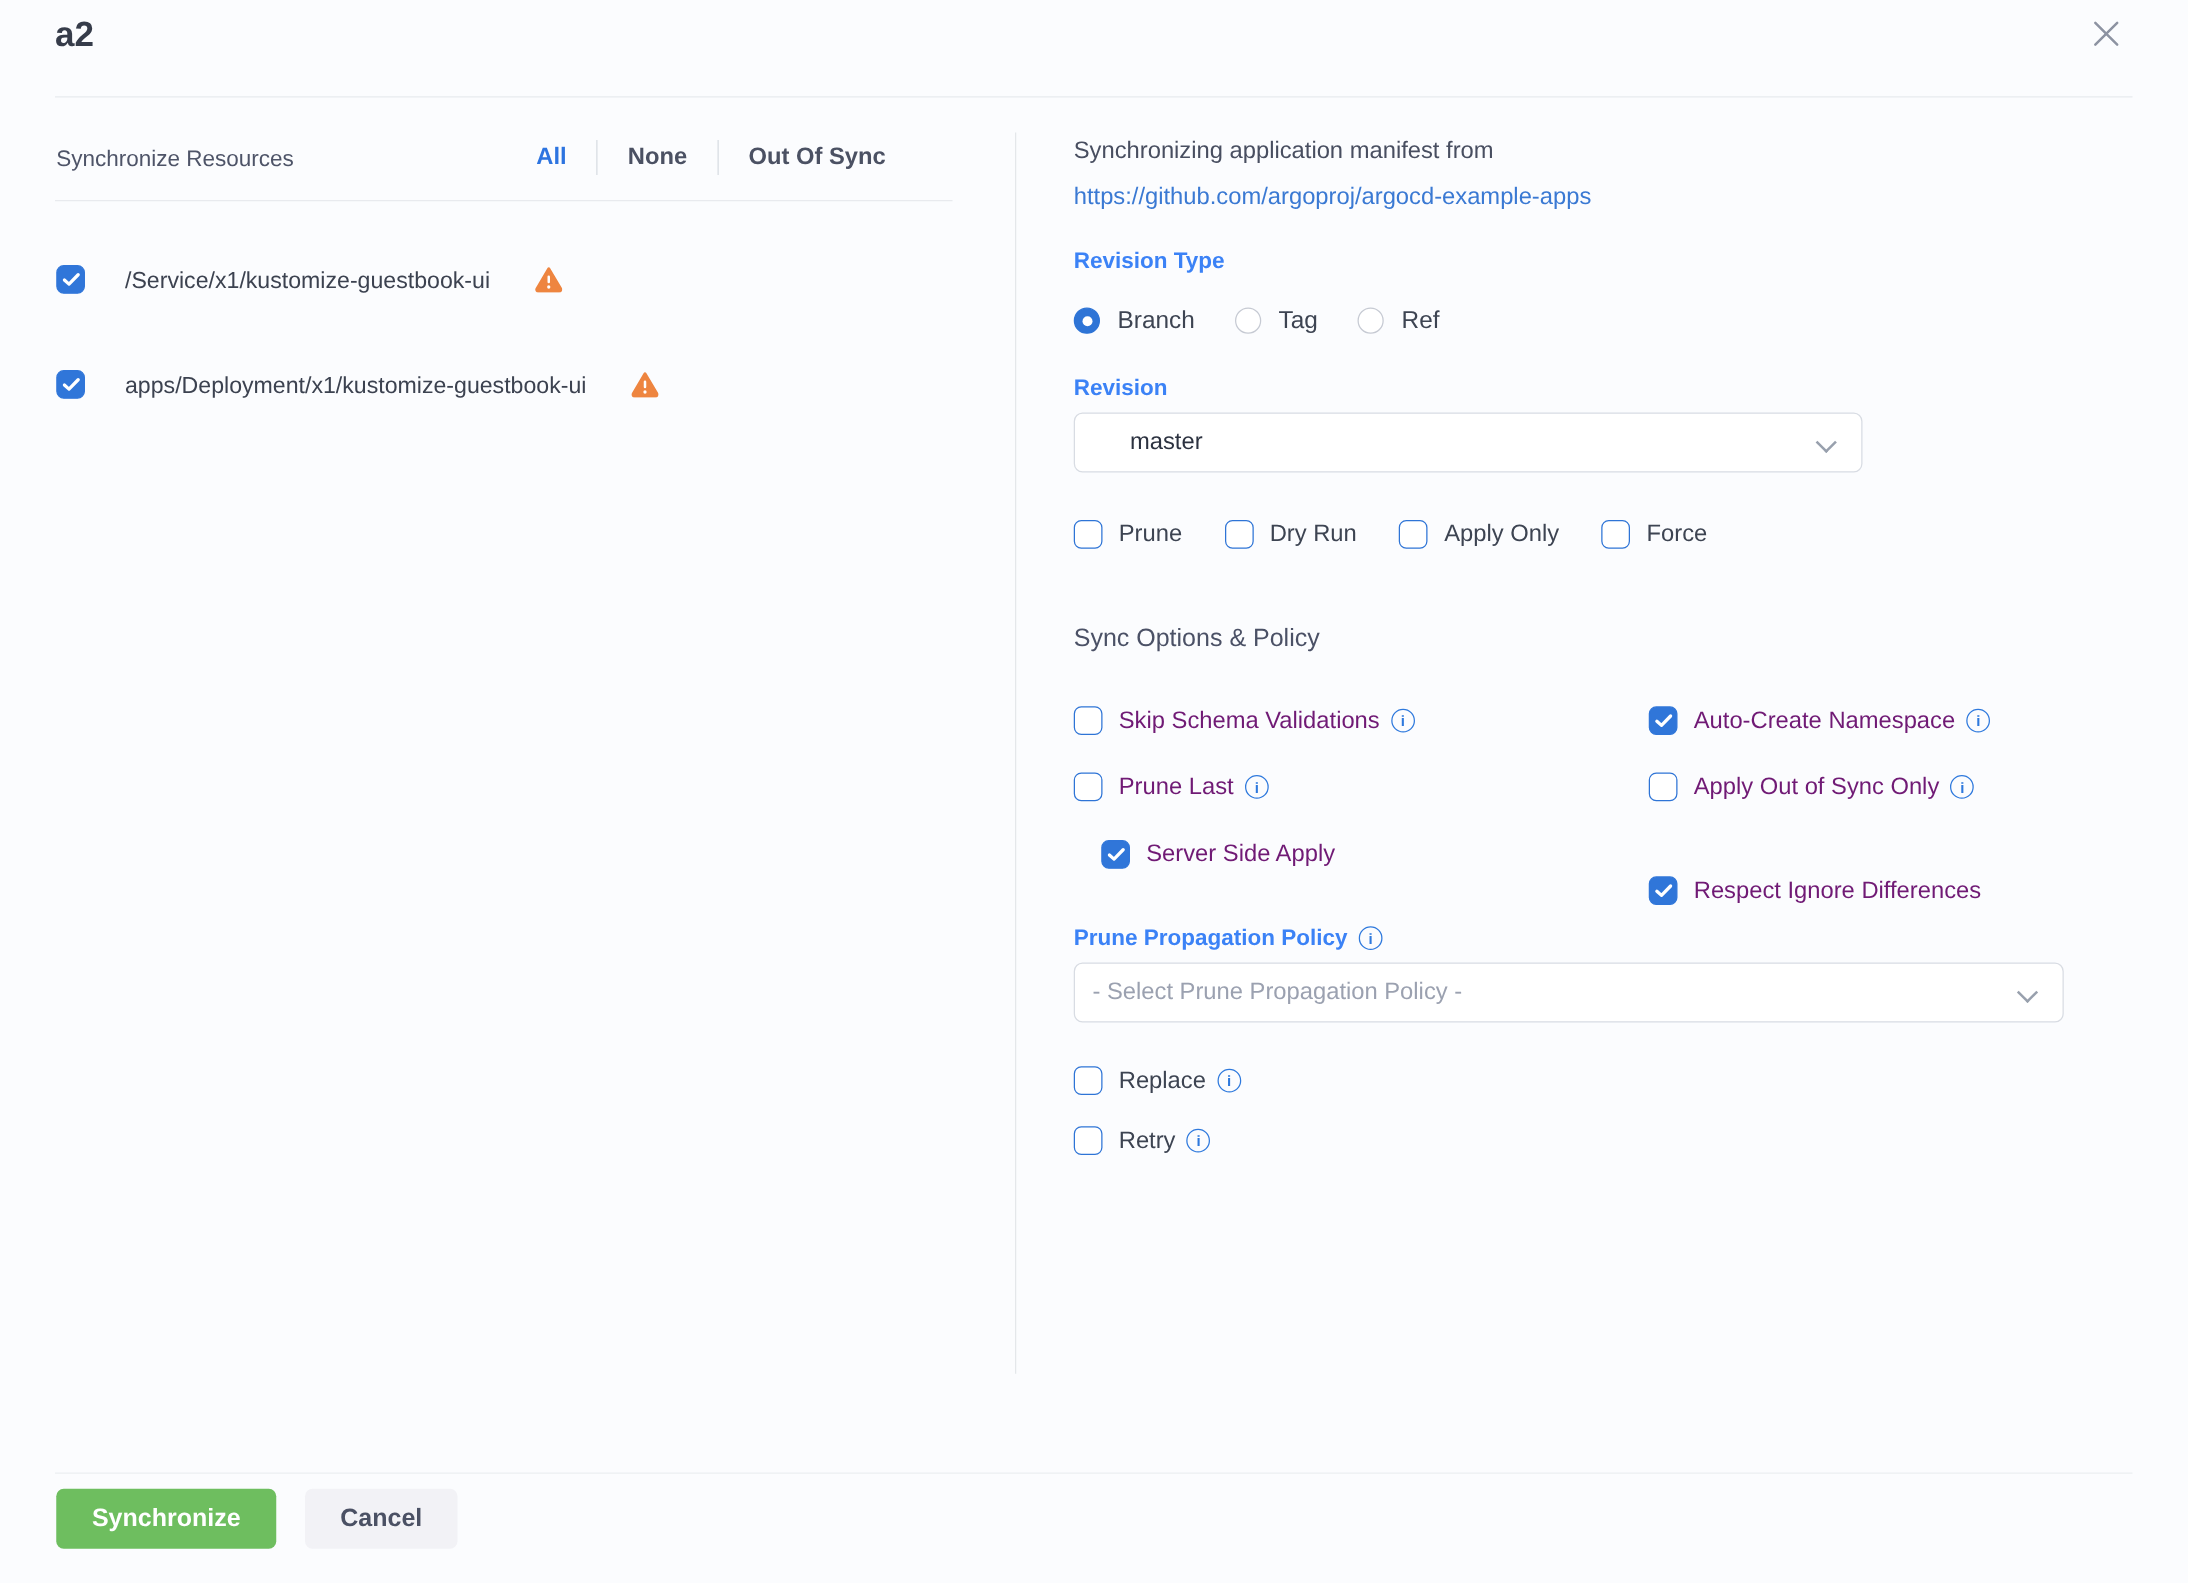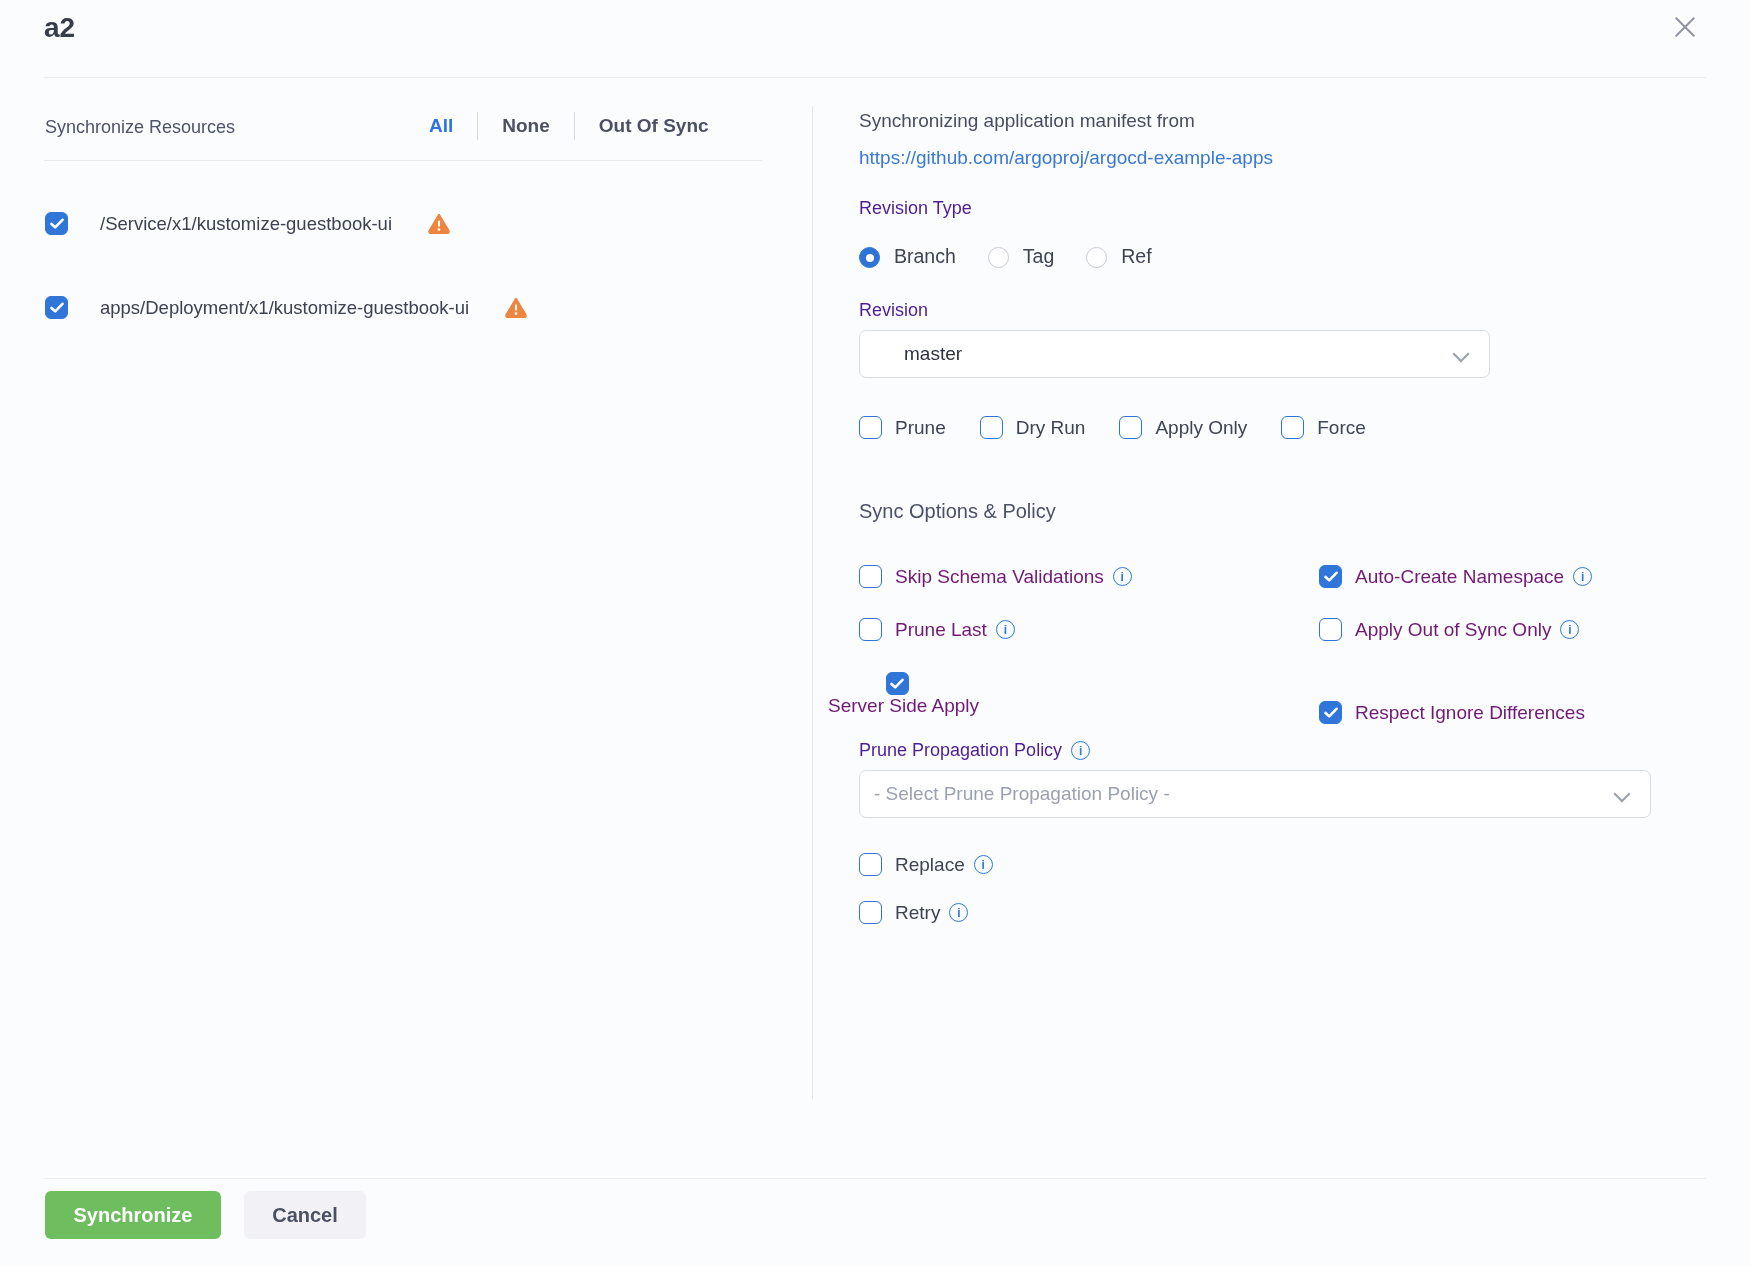--- a/index.html
+++ b/index.html
@@ -50,23 +50,23 @@
   .select{position:absolute;box-sizing:border-box;height:48px;background:#fff;border:1px solid #d8dce3;
           border-radius:7px;display:flex;align-items:center;padding:0 40px 0 14px;font-size:19px;
           color:#2c3240;cursor:pointer;}
   .select .chev{position:absolute;right:22px;top:17px;width:10px;height:10px;
                 border-right:2px solid #98a0ad;border-bottom:2px solid #98a0ad;transform:rotate(45deg);}
   .select.placeholder-style{color:#9ba1b0;}
 
   
   .m-label{position:absolute;left:859px;top:110px;font-size:19px;font-weight:500;color:#484e60;}
   .m-url{position:absolute;left:859px;top:147px;font-size:19px;color:#3a79d3;cursor:pointer;}
-  .sub-head{position:absolute;left:859px;font-size:18px;font-weight:400;color:#4c1d95;}
+  .sub-head{position:absolute;left:859px;font-size:18px;font-weight:700;color:#3b82f6;}
   .radio-row{position:absolute;left:859px;top:245px;display:flex;align-items:center;}
-  .radio-row .opt{display:flex;align-items:flex-end;margin-right:32px;}
+  .radio-row .opt{display:flex;align-items:center;margin-right:32px;}
   .radio-row .opt .lbl{margin-left:14px;font-size:19.5px;color:#3d4452;}
 
   .flag-row{position:absolute;left:859px;top:416px;display:flex;align-items:center;}
   .flag{display:flex;align-items:center;margin-right:34px;}
   .flag .lbl{margin-left:13px;font-size:19px;color:#3d4452;}
 
   .section-title{position:absolute;left:859px;top:500px;font-size:20px;font-weight:500;color:#4b5166;}
   .opt-item{position:absolute;display:flex;align-items:center;}
   .opt-item .lbl{margin-left:13px;font-size:19px;color:#701a75;}
 
@@ -195,21 +195,21 @@
     <span class="lbl">Skip Schema Validations</span>
     <span class="info"></span>
   </div>
   <div class="opt-item" style="left:859px;top:618px;">
     <span class="cb">
       
     </span>
     <span class="lbl">Prune Last</span>
     <span class="info"></span>
   </div>
-  <div class="opt-item" style="left:815px;top:672px;flex-direction:column;">
+  <div class="opt-item" style="left:881px;top:672px;">
     <span class="cb checked">
       <svg viewBox="0 0 14 11">
           <polyline points="1.5,6 5.2,9.3 12.5,1.8"></polyline>
         </svg>
     </span>
     <span class="lbl">Server Side Apply</span>
 
   </div>
 
   <div class="opt-item" style="left:1319px;top:565px;">

